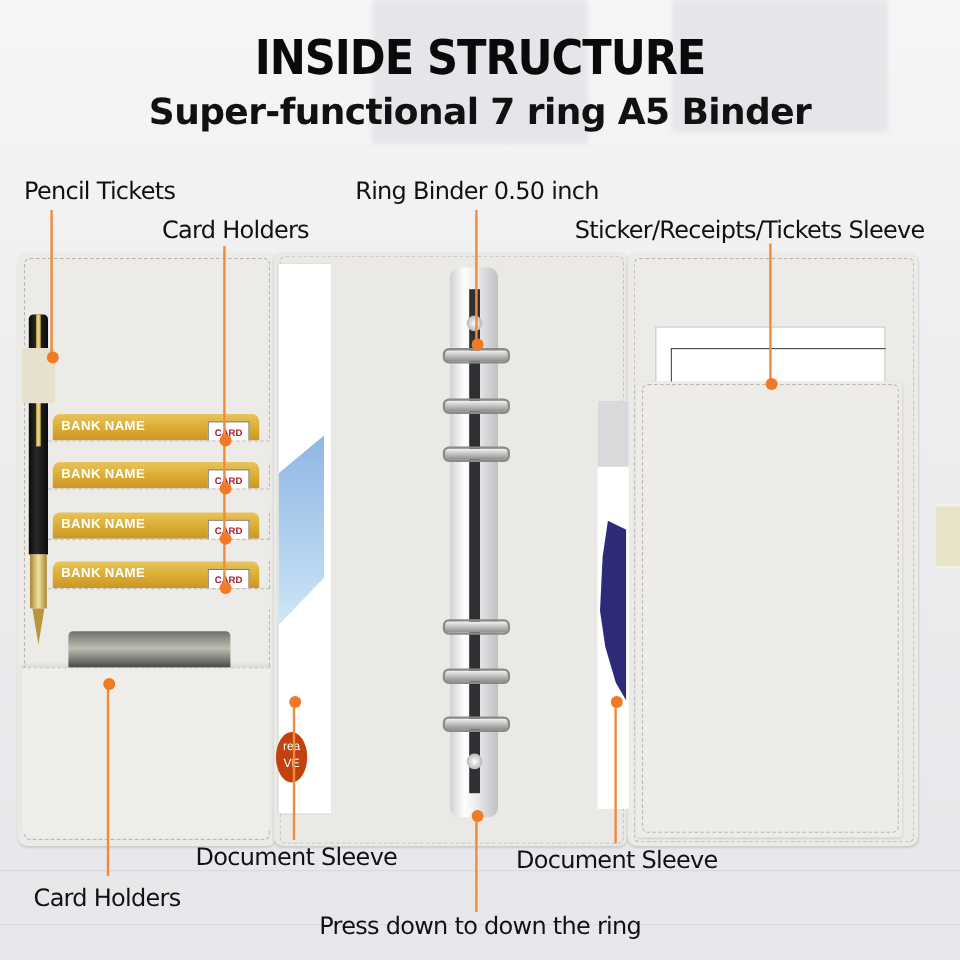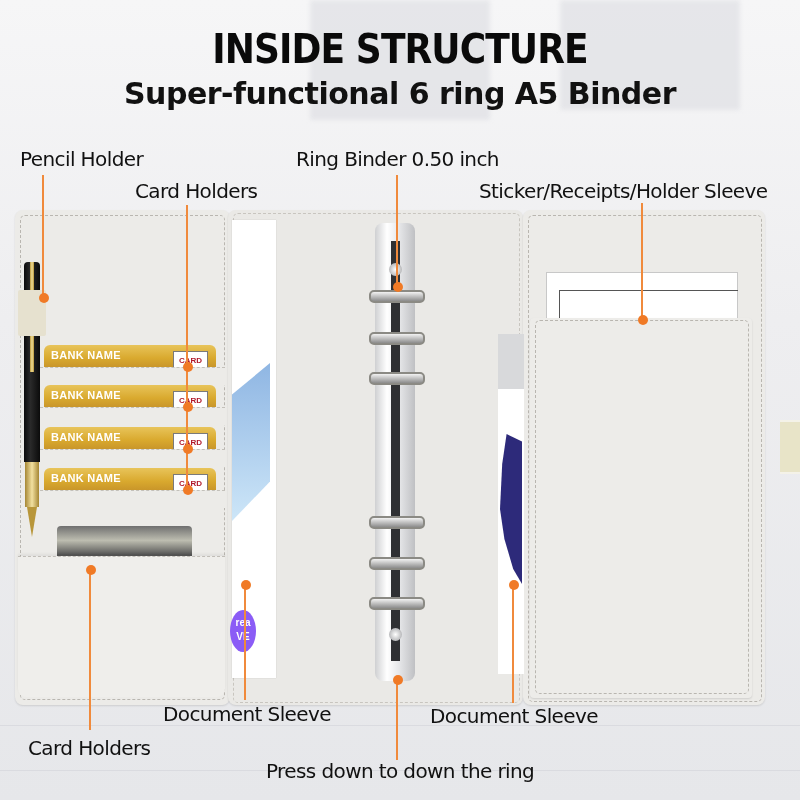--- a/index.html
+++ b/index.html
@@ -34,21 +34,21 @@
   .pen .barrel { position:absolute; left:2px; top:0; width:16px; height:200px; background:linear-gradient(90deg,#0b0b0b,#2a2a2a 40%,#0b0b0b); border-radius:4px 4px 0 0; }
   .pen .clip { position:absolute; left:8px; top:0; width:4px; height:110px; background:linear-gradient(90deg,#b8963a,#f1de98,#b8963a); }
   .pen .band { position:absolute; left:-4px; top:28px; width:28px; height:46px; background:#e6e1cf; border-radius:2px; }
   .pen .grip { position:absolute; left:3px; top:200px; width:14px; height:45px; background:linear-gradient(90deg,#a58633,#f2e0a0,#a58633); }
   .pen .nib { position:absolute; left:5px; top:245px; width:0; height:0; border-left:5px solid transparent; border-right:5px solid transparent; border-top:30px solid #b8963a; }
 
   .cash { position:absolute; left:57px; top:526px; width:135px; height:36px; background: linear-gradient(180deg,#6f6f6f,#bdbdb0 40%,#555 80%); border-radius:4px; }
 
   .doc-left { position:absolute; left:232px; top:220px; width:44px; height:458px; background:#fff; box-shadow:0 0 1px rgba(0,0,0,.2); }
   .doc-left .blue { position:absolute; left:0; top:143px; width:38px; height:158px; background:linear-gradient(180deg,#8fb6e3,#cde6f8); clip-path: polygon(0 20%, 100% 0, 100% 75%, 0 100%); }
-  .doc-left .badge { position:absolute; left:-2px; top:390px; width:26px; height:42px; background:#8b5cf6; border-radius:50%; color:#fff; font-size:10px; font-weight:bold; text-align:center; line-height:14px; padding-top:6px; box-sizing:border-box; }
+  .doc-left .badge { position:absolute; left:-2px; top:390px; width:26px; height:42px; background:#c2410c; border-radius:50%; color:#fff; font-size:10px; font-weight:normal; text-align:center; line-height:14px; padding-top:6px; box-sizing:border-box; }
 
   .ring-rail { position:absolute; left:375px; top:223px; width:40px; height:458px;
     background:linear-gradient(90deg,#cfd0d2 0%, #ffffff 30%, #e6e7e9 60%, #bfc0c3 100%); border-radius:8px; }
   .ring-rail .slot { position:absolute; left:16px; top:18px; width:9px; height:420px; background:#2f3033; }
   .ring-rail .rivet { position:absolute; left:14px; width:13px; height:13px; border-radius:50%; background:radial-gradient(circle,#fff,#9a9b9e); }
   .ring { position:absolute; left:369px; width:52px; height:9px; border-radius:5px; border:2px solid #8b8a84; background:linear-gradient(180deg,#f2f2f2,#8c8c8c); }
 
   .doc-right { position:absolute; left:498px; top:334px; width:26px; height:340px; background:#fff; }
   .doc-right .map { position:absolute; left:2px; top:100px; width:22px; height:150px; background:#2d2a7a; clip-path: polygon(30% 0, 100% 5%, 100% 100%, 60% 90%, 20% 70%, 0 50%, 10% 20%); }
   .doc-right .gray { position:absolute; left:0; top:0; width:26px; height:55px; background:#d8d9db; }
@@ -63,21 +63,21 @@
 </style>
 </head>
 <body>
 
 <div class="bg-window" style="left:310px;top:0;width:180px;height:120px;"></div>
 <div class="bg-window" style="left:560px;top:0;width:180px;height:110px;"></div>
 <div class="bg-floor-line" style="top:725px;"></div>
 <div class="bg-floor-line" style="top:770px;"></div>
 
 <div id="title">INSIDE STRUCTURE</div>
-<div id="subtitle">Super-functional 6 ring A5 Binder</div>
+<div id="subtitle">Super-functional 7 ring A5 Binder</div>
 
 <div>
 
   <div class="panel" style="left:15px;top:210px;width:215px;height:495px;"></div>
   <div class="stitch" style="left:20px;top:215px;width:203px;height:483px;"></div>
 
   <div class="panel" style="left:228px;top:210px;width:295px;height:495px;background:#eae9e6;"></div>
   <div class="stitch" style="left:233px;top:213px;width:285px;height:488px;border-color:#c8c5bf;"></div>
 
   <div class="panel" style="left:523px;top:210px;width:242px;height:495px;"></div>
@@ -167,20 +167,20 @@
 
 <div class="lead" style="left:244px;top:585px;height:115px;"></div>
 <div class="dot" style="left:245px;top:585px;"></div>
 
 <div class="lead" style="left:396px;top:680px;height:80px;"></div>
 <div class="dot" style="left:397px;top:680px;"></div>
 
 <div class="lead" style="left:512px;top:585px;height:118px;"></div>
 <div class="dot" style="left:513px;top:585px;"></div>
 
-<div class="lbl" style="left:20px;top:147px;">Pencil Holder</div>
+<div class="lbl" style="left:20px;top:147px;">Pencil Tickets</div>
 <div class="lbl" style="left:135px;top:179px;">Card Holders</div>
 <div class="lbl" style="left:296px;top:147px;">Ring Binder 0.50 inch</div>
-<div class="lbl" style="left:479px;top:179px;">Sticker/Receipts/Holder Sleeve</div>
+<div class="lbl" style="left:479px;top:179px;">Sticker/Receipts/Tickets Sleeve</div>
 <div class="lbl" style="left:163px;top:702px;">Document Sleeve</div>
 <div class="lbl" style="left:430px;top:704px;">Document Sleeve</div>
 <div class="lbl" style="left:28px;top:736px;">Card Holders</div>
 <div class="lbl" style="left:266px;top:759px;">Press down to down the ring</div>
 
 </body></html>

